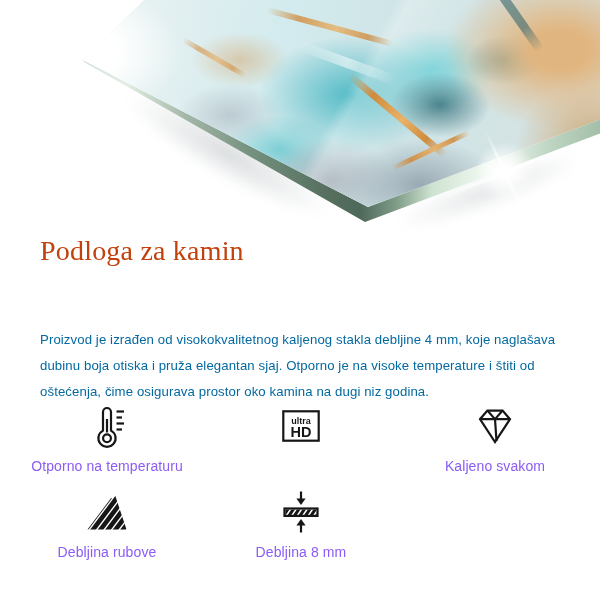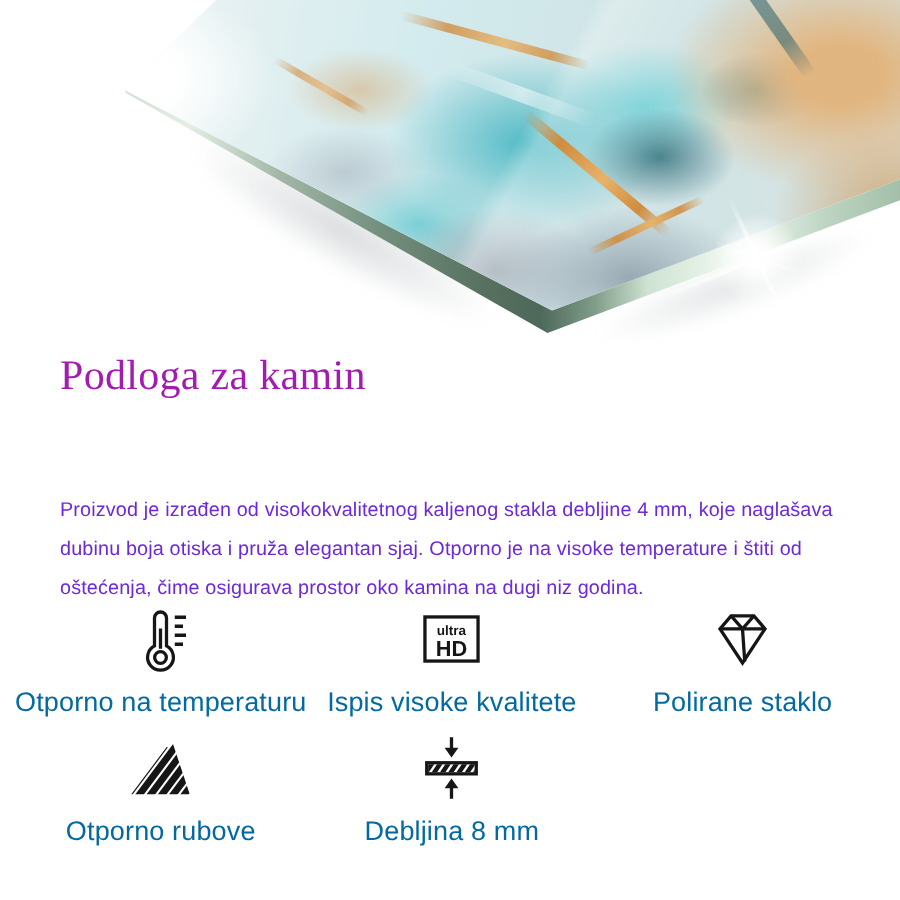--- a/index.html
+++ b/index.html
@@ -65,36 +65,36 @@
   .ray{position:absolute;height:3px;border-radius:2px;
     background:linear-gradient(90deg,rgba(255,255,255,0) 0%,rgba(255,255,255,0.97) 50%,rgba(255,255,255,0) 100%);}
   .ray1{left:-78px;top:-1.5px;width:156px;transform:rotate(-22deg);}
   .ray2{left:-46px;top:-1.5px;width:92px;transform:rotate(65deg);}
   .ray3{left:-30px;top:-1px;width:60px;height:2px;transform:rotate(20deg);opacity:.8;}
 
   
   .title{
     position:absolute;left:40px;top:233px;
     font-family:"Liberation Serif",serif;font-size:28px;line-height:35px;
-    color:#a21caf;letter-spacing:0.2px;
+    color:#c2410c;letter-spacing:0.2px;
   }
   .desc{
     position:absolute;left:40px;top:314px;width:548px;
-    font-size:13.2px;line-height:26px;color:#6d28d9;letter-spacing:0.1px;
+    font-size:13.2px;line-height:26px;color:#0369a1;letter-spacing:0.1px;
   }
 
   
   .features{
     position:absolute;left:10px;top:402px;width:582px;
     display:grid;grid-template-columns:repeat(3,1fr);grid-auto-rows:86px;
   }
   .feature{display:flex;flex-direction:column;align-items:center;}
   .ficon{height:48px;display:flex;align-items:center;justify-content:center;}
   .ficon svg{display:block;}
-  .flabel{margin-top:8px;font-size:18px;color:#0369a1;letter-spacing:0.1px;white-space:nowrap;}
+  .flabel{margin-top:8px;font-size:14px;color:#8b5cf6;letter-spacing:0.1px;white-space:nowrap;}
   .ic{stroke:#161616;fill:none;stroke-width:2.2;}
   .ic-fill{fill:#161616;stroke:none;}
   .hd-small{font-family:"Liberation Sans",sans-serif;font-weight:bold;font-size:9px;fill:#161616;}
   .hd-big{font-family:"Liberation Sans",sans-serif;font-weight:bold;font-size:14.5px;fill:#161616;}
 </style>
 </head>
 <body>
 
 <div class="hero">
   <div class="panel-shadow shadow-left"></div>
@@ -140,53 +140,52 @@
   </div>
 
   <div class="feature">
     <div class="ficon">
       <svg width="48" height="48" viewBox="0 0 48 48">
         <rect class="ic" stroke-width="2.6" x="6.3" y="9.3" width="35.4" height="29.4"></rect>
         <text class="hd-small" x="24" y="21.5" text-anchor="middle">ultra</text>
         <text class="hd-big" x="24" y="35" text-anchor="middle">HD</text>
       </svg>
     </div>
-    <div class="flabel">Ispis visoke kvalitete</div>
   </div>
 
 
   <div class="feature">
     <div class="ficon">
       <svg width="48" height="48" viewBox="0 0 48 48">
         <path class="ic" stroke-width="2.1" d="M16.4 8.6 H31.6 L39 17.2 L24 40 L9 17.2 Z"></path>
         <path class="ic" stroke-width="1.7" d="M9 17.2 H39 M16.4 8.6 L24 17.2 L31.6 8.6 M24 17.2 L25.5 39"></path>
       </svg>
     </div>
-    <div class="flabel">Polirane staklo</div>
+    <div class="flabel">Kaljeno svakom</div>
   </div>
 
   <div class="feature">
     <div class="ficon">
       <svg width="48" height="48" viewBox="0 0 48 48">
         <defs>
             <clipPath id="triclip">
               <path d="M4.5 41.5 L31.5 5.5 L43.5 41.5 Z"></path>
             </clipPath>
           </defs>
         <g clip-path="url(#triclip)" stroke="#161616" stroke-width="4.6">
           <line x1="0" y1="45" x2="27" y2="9"></line>
           <line x1="7.5" y1="45" x2="34.5" y2="9"></line>
           <line x1="15" y1="45" x2="42" y2="9"></line>
           <line x1="22.5" y1="45" x2="49.5" y2="9"></line>
           <line x1="30" y1="45" x2="57" y2="9"></line>
           <line x1="37.5" y1="45" x2="64.5" y2="9"></line>
         </g>
       </svg>
     </div>
-    <div class="flabel">Otporno rubove</div>
+    <div class="flabel">Debljina rubove</div>
   </div>
 
   <div class="feature">
     <div class="ficon">
       <svg width="48" height="48" viewBox="0 0 48 48">
         <line class="ic" stroke-width="2.4" x1="24" y1="3.5" x2="24" y2="11"></line>
         <path class="ic-fill" d="M19.4 10.5 h9.2 L24 17 Z"></path>
         <line class="ic" stroke-width="2.4" x1="24" y1="44.5" x2="24" y2="37"></line>
         <path class="ic-fill" d="M19.4 37.5 h9.2 L24 31 Z"></path>
         <rect class="ic" stroke-width="2" x="7.5" y="20.5" width="33" height="7.4"></rect>

